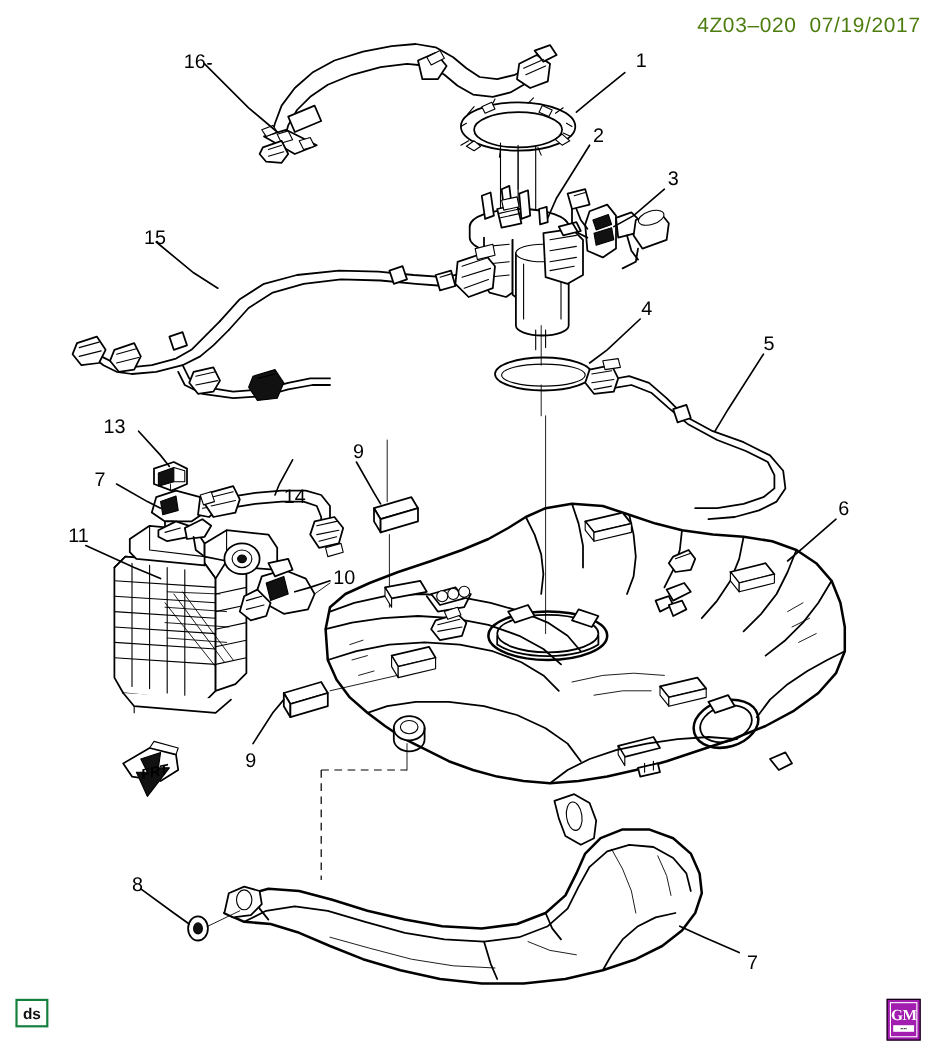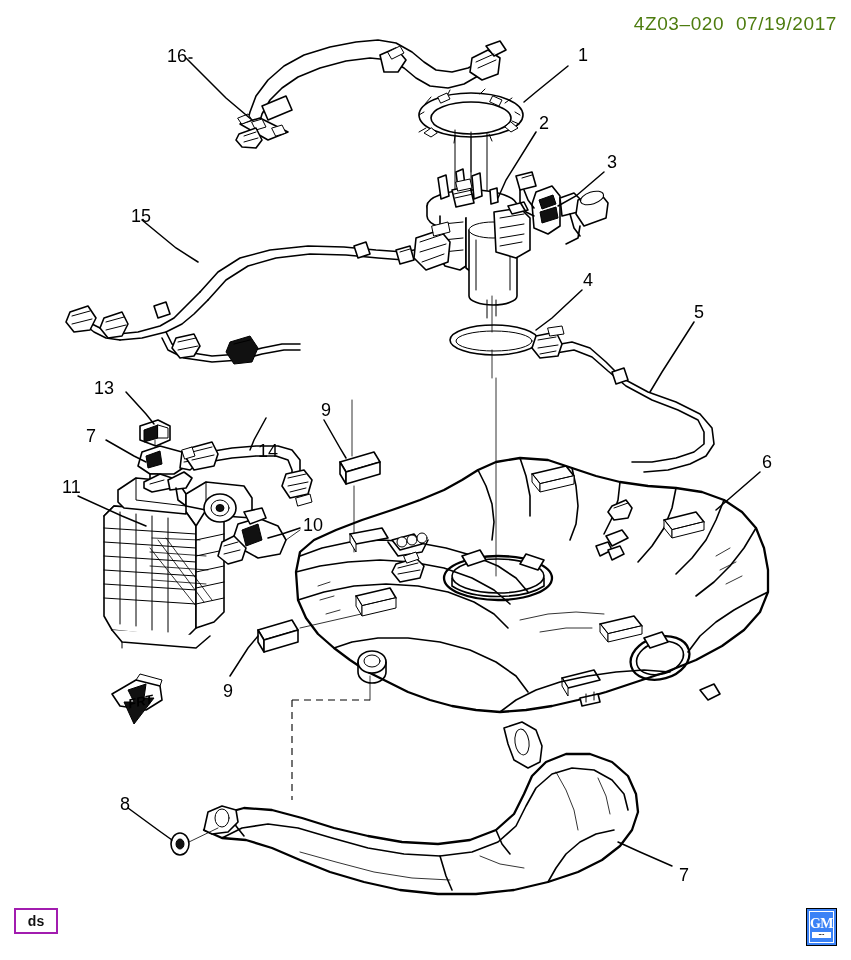--- a/index.html
+++ b/index.html
@@ -44,40 +44,40 @@
     font-family: "Liberation Sans", sans-serif;
     font-size: 18px;
     color: #000;
     line-height: 1;
     white-space: nowrap;
   }
   .ds-box {
     position: absolute;
     left: 14px;
     top: 908px;
-    width: 44px;
+    width: 30px;
     height: 26px;
-    border: 2px solid #a21caf;
+    border: 2px solid #15803d;
     background: #fff;
     box-sizing: border-box;
     display: flex;
     align-items: center;
     justify-content: center;
     font-family: "Liberation Sans", sans-serif;
     font-size: 14px;
     font-weight: bold;
     color: #111;
   }
   .gm-logo {
     position: absolute;
     left: 806px;
     top: 908px;
     width: 31px;
     height: 38px;
-    background: #3b82f6;
+    background: #a21caf;
     border: 1px solid #000;
     box-sizing: border-box;
     padding: 2px;
   }
   .gm-inner {
     width: 100%;
     height: 100%;
     border: 1px solid #fff;
     box-sizing: border-box;
     display: flex;

